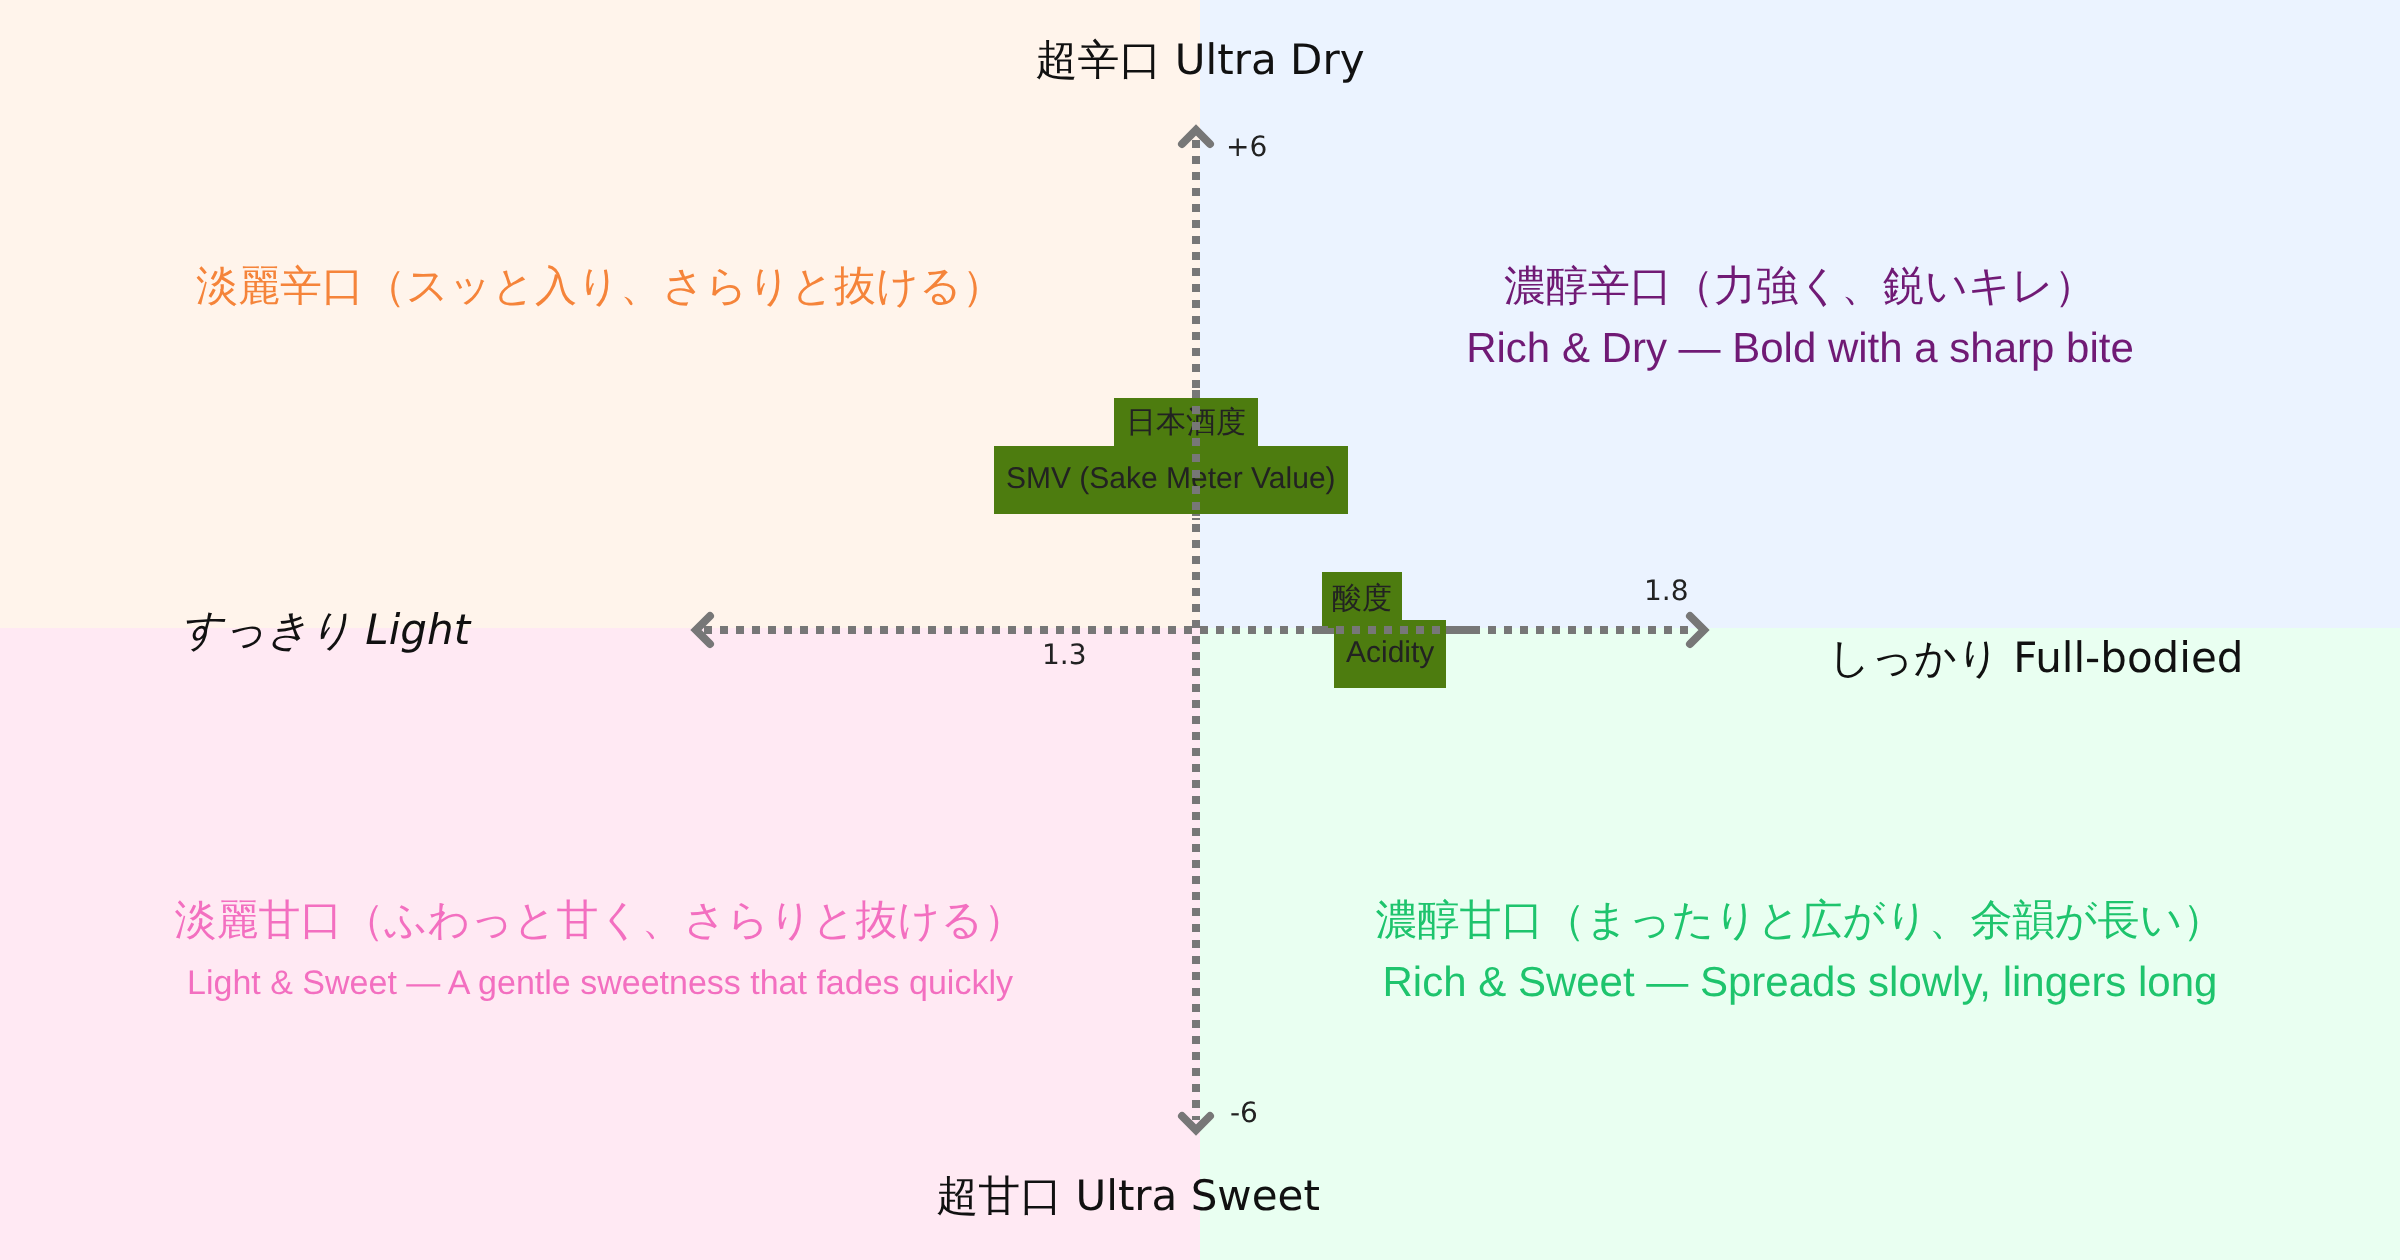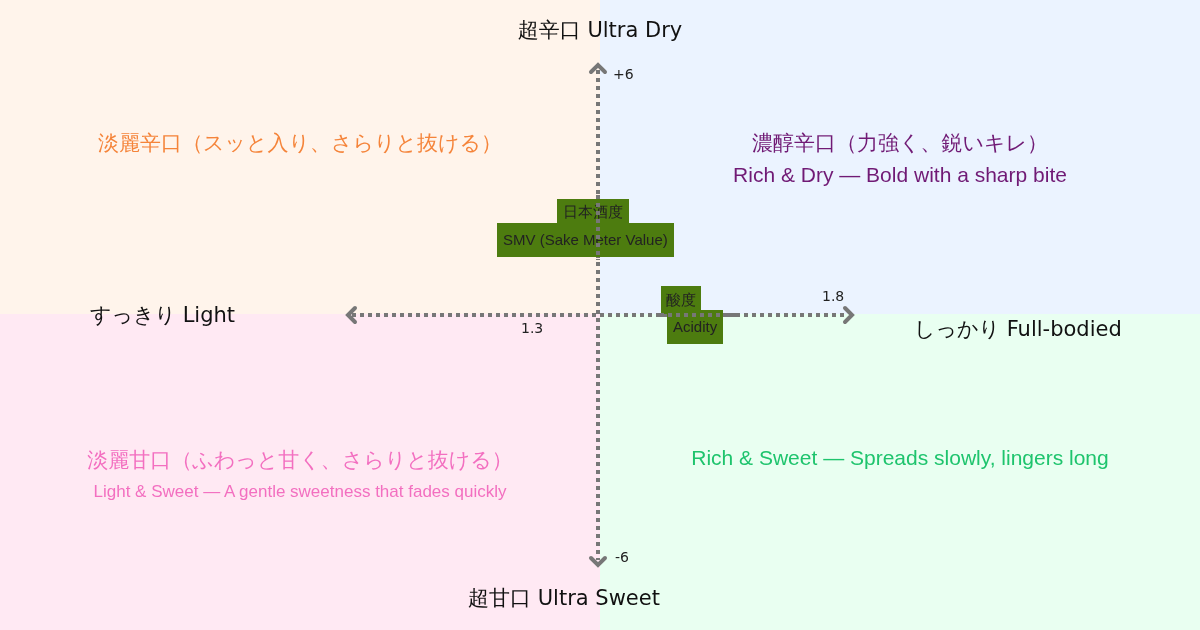--- a/index.html
+++ b/index.html
@@ -31,26 +31,27 @@
 </div>
 <div class="qtext" style="left:600px;width:600px;top:126px;color:#701a75;">
   <div class="jp">濃醇辛口（力強く、鋭いキレ）</div>
   <div class="en">Rich &amp; Dry ― Bold with a sharp bite</div>
 </div>
 <div class="qtext" style="left:0;width:600px;top:443px;color:#f36fc0;">
   <div class="jp">淡麗甘口（ふわっと甘く、さらりと抜ける）</div>
   <div class="en small">Light &amp; Sweet ― A gentle sweetness that fades quickly</div>
 </div>
 <div class="qtext" style="left:600px;width:600px;top:443px;color:#1ec46d;">
+  <div class="jp">濃醇甘口（まったりと広がり、余韻が長い）</div>
   <div class="en">Rich &amp; Sweet ― Spreads slowly, lingers long</div>
 </div>
 
 <div class="axis-title" style="left:0;width:1200px;text-align:center;top:16px;">超辛口 Ultra Dry</div>
 <div class="axis-title" style="left:0;width:1128px;text-align:center;top:584px;">超甘口 Ultra Sweet</div>
-<div class="axis-title" style="left:90px;top:301px;">すっきり Light</div>
+<div class="axis-title" style="left:90px;top:301px;font-style:italic;">すっきり Light</div>
 <div class="axis-title" style="left:914px;top:301px;margin-top:14px;">しっかり Full-bodied</div>
 
 <svg class="axes" width="1200" height="630">
   <g stroke="#777" stroke-width="4" stroke-dasharray="4,4" fill="none">
     <line x1="598" y1="70" x2="598" y2="560"></line>
   </g>
   <g stroke="#777" stroke-width="4" stroke-dasharray="4,4" fill="none">
     <line x1="352" y1="315" x2="848" y2="315"></line>
   </g>
   <polyline points="591,72 598,65 605,72" stroke="#777" stroke-width="4" fill="none" stroke-linecap="round"></polyline>

